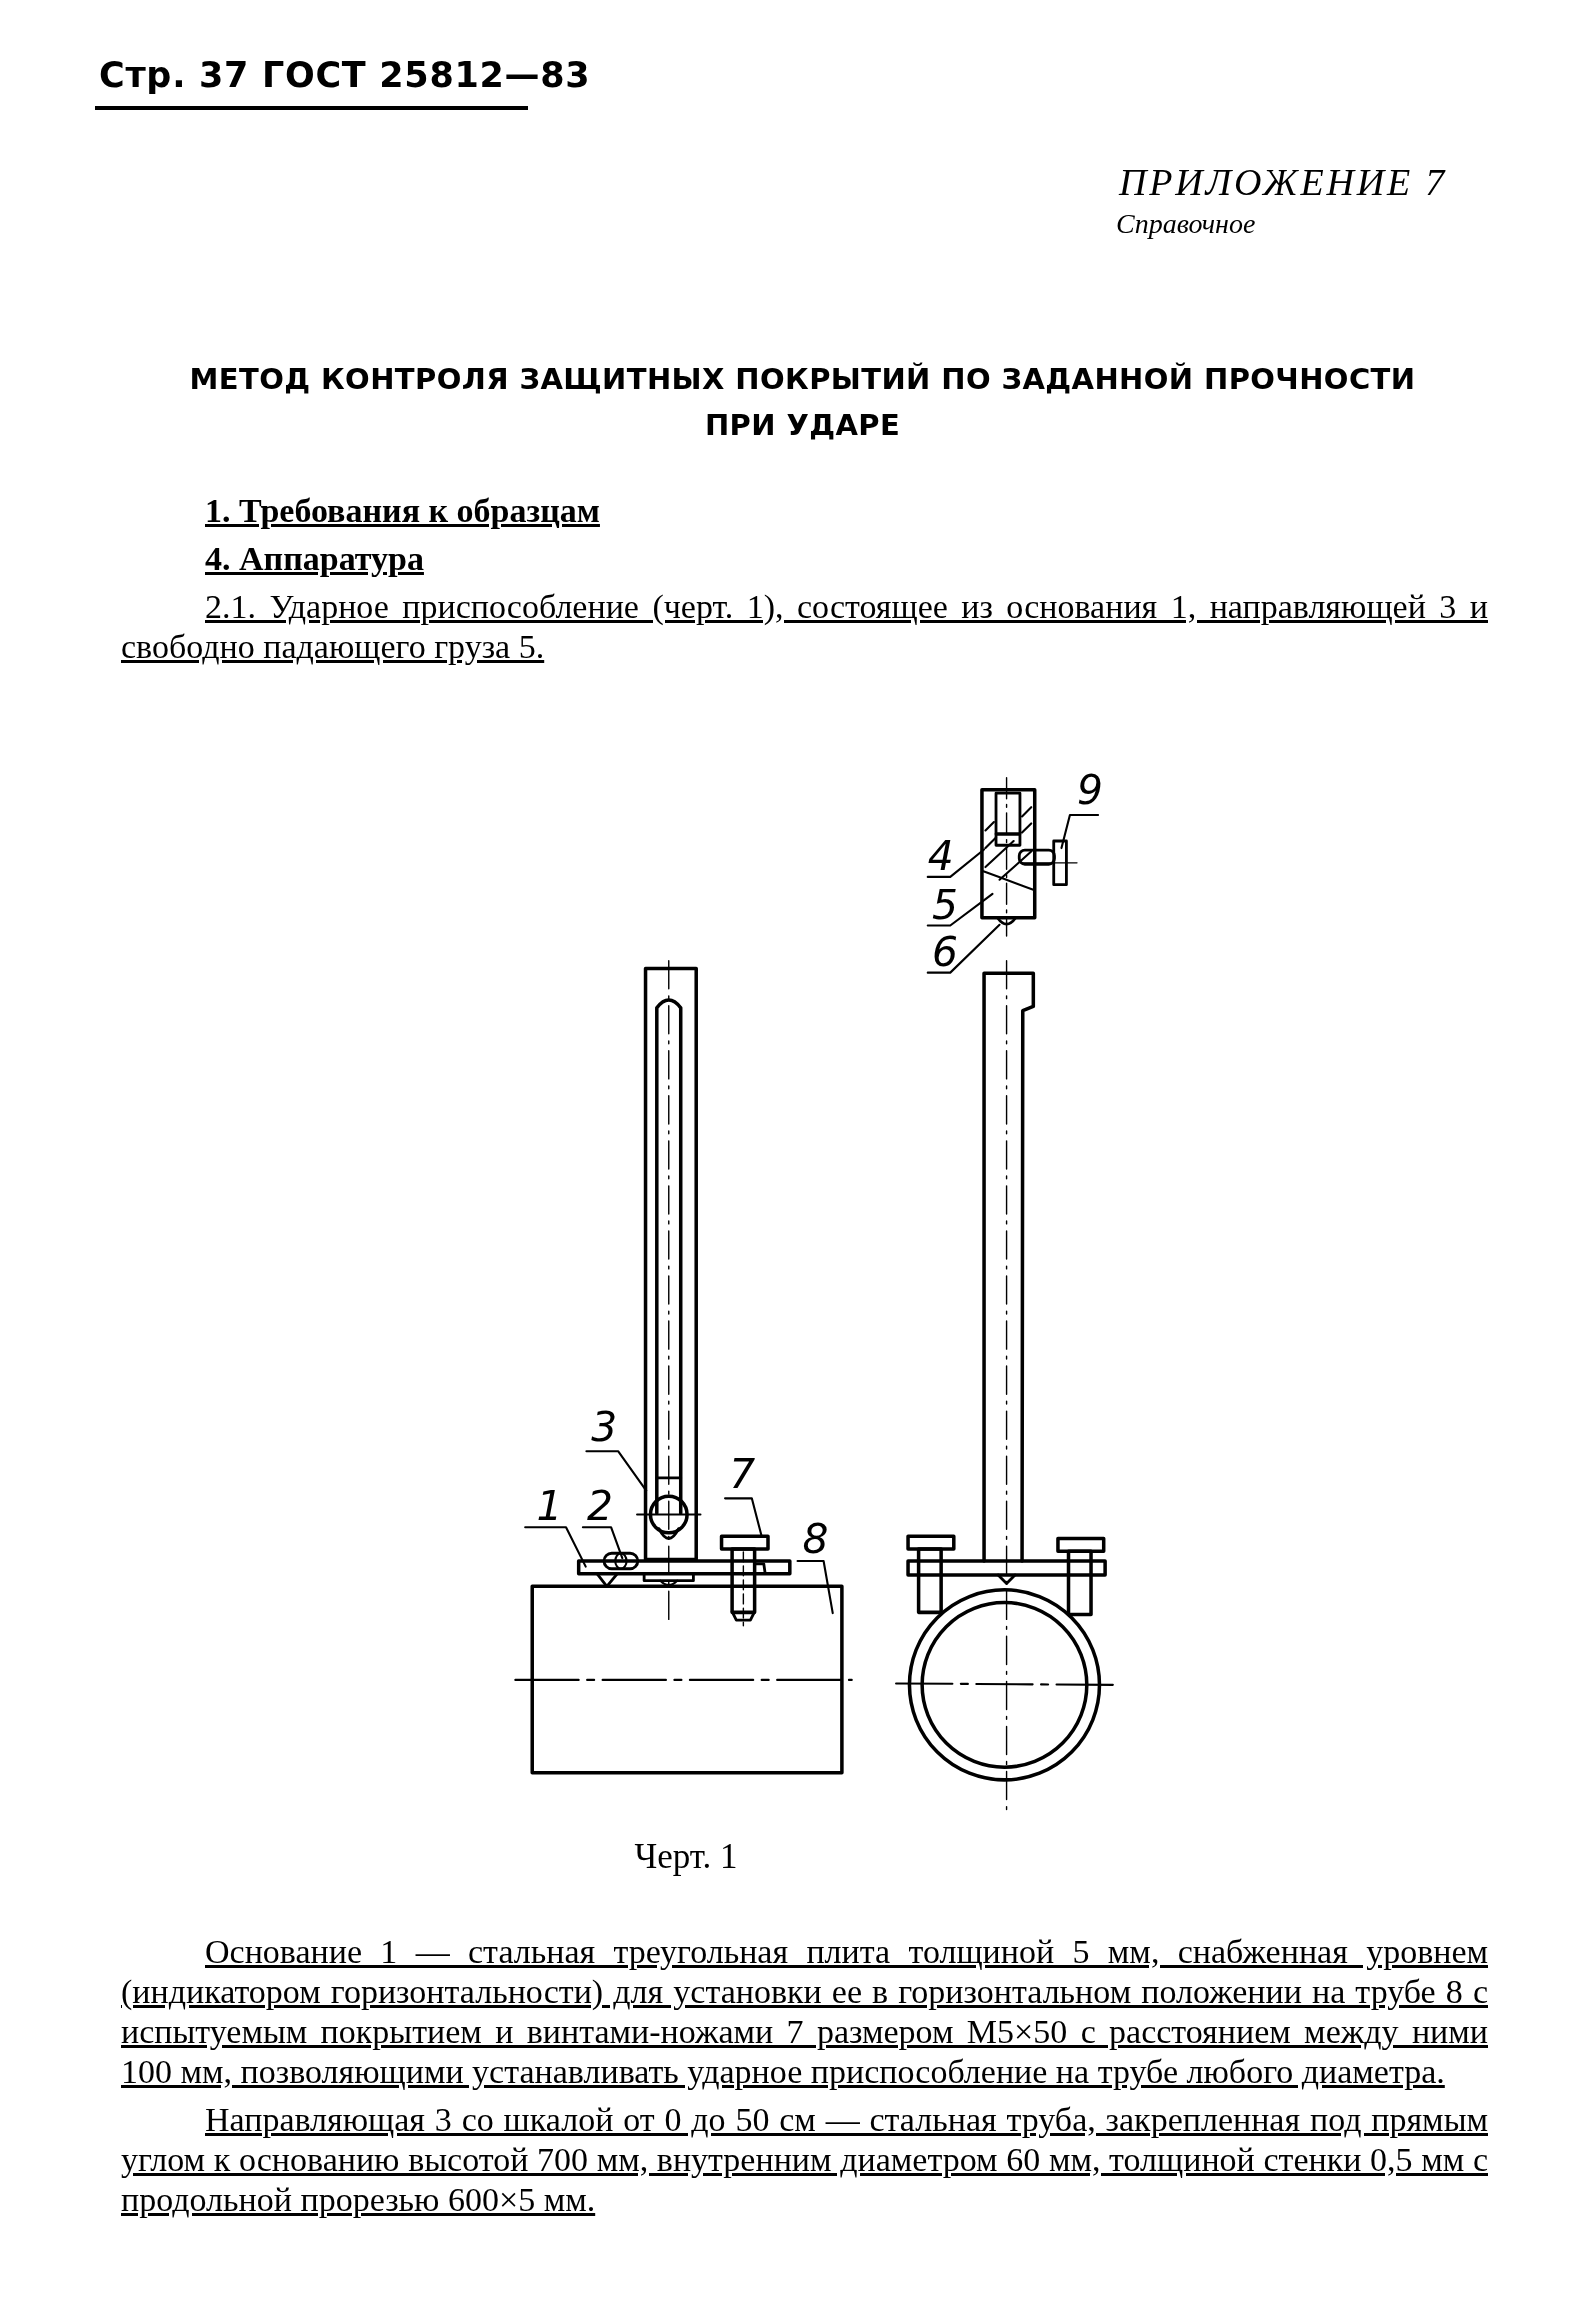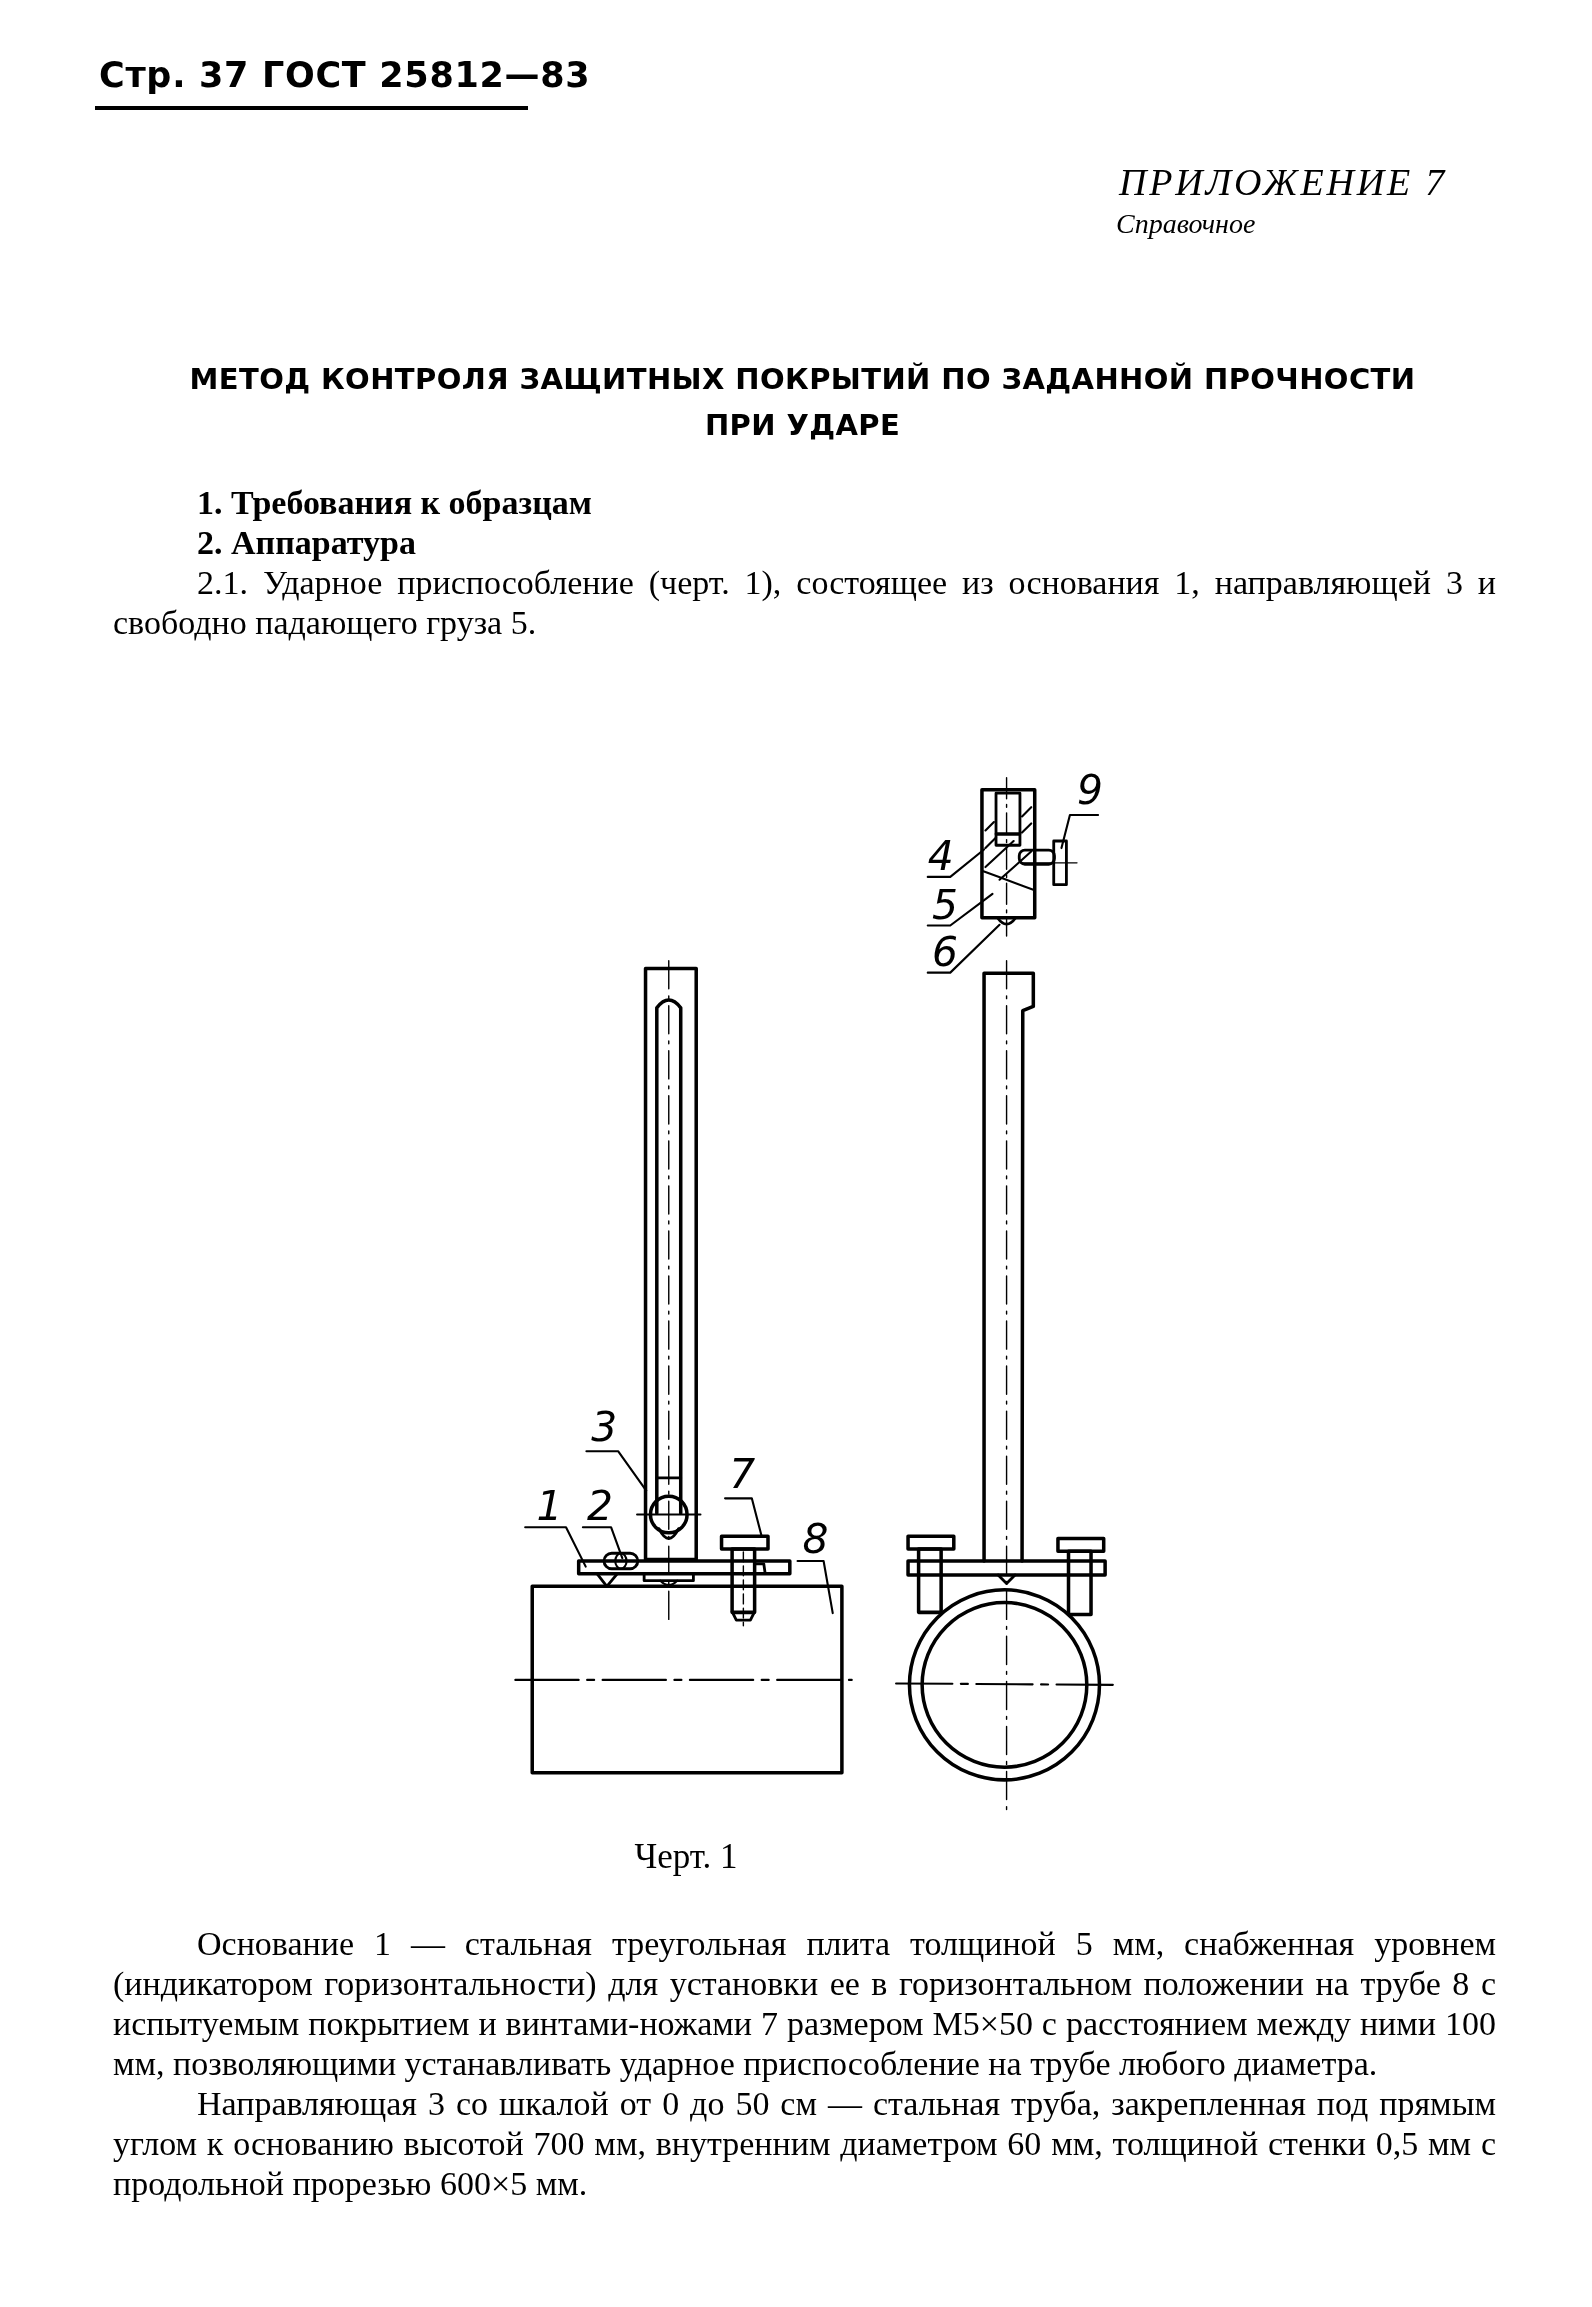--- a/index.html
+++ b/index.html
@@ -6,42 +6,42 @@
   body { width: 1593px; height: 2307px; position: relative; overflow: hidden; color: #000; }
   .abs { position: absolute; }
   .hdr { left: 99px; top: 55px; font-family: "DejaVu Sans", sans-serif; font-weight: bold; font-size: 35px; letter-spacing: 0.7px; white-space: nowrap; }
   .hdr-rule { left: 95px; top: 106px; width: 433px; height: 3.5px; background: #000; }
   .app { left: 1119px; top: 160px; font-family: "Liberation Serif", serif; font-style: italic; font-size: 38px; letter-spacing: 2.8px; white-space: nowrap; }
   .app-sub { left: 1116px; top: 208px; font-family: "Liberation Serif", serif; font-style: italic; font-size: 28px; white-space: nowrap; }
   .title { left: 113px; width: 1379px; text-align: center; font-family: "DejaVu Sans", sans-serif; font-weight: bold; font-size: 29px; letter-spacing: 0.4px; white-space: nowrap; }
   .t1 { top: 362px; }
   .t2 { top: 408px; }
   .body-text { left: 113px; width: 1383px; font-family: "Liberation Serif", serif; font-size: 34px; line-height: 40px; text-align: justify; }
-  .para { margin: 0; text-indent: 0; }
+  .para { margin: 8px; text-indent: 0; text-decoration: underline; }
   .indent { text-indent: 84px; }
   .bold { font-weight: bold; }
   .caption { left: 0; width: 1372px; top: 1837px; text-align: center; font-family: "Liberation Serif", serif; font-size: 35px; }
   svg.drawing { position: absolute; left: 0; top: 0; }
   .label { font-family: "DejaVu Sans", sans-serif; font-style: italic; font-size: 58px; }
 </style>
 </head>
 <body>
 
 <div class="abs hdr">Стр. 37 ГОСТ 25812—83</div>
 <div class="abs hdr-rule"></div>
 
 <div class="abs app">ПРИЛОЖЕНИЕ 7</div>
 <div class="abs app-sub">Справочное</div>
 
 <div class="abs title t1">МЕТОД КОНТРОЛЯ ЗАЩИТНЫХ ПОКРЫТИЙ ПО ЗАДАННОЙ ПРОЧНОСТИ</div>
 <div class="abs title t2">ПРИ УДАРЕ</div>
 
 <div class="abs body-text" style="top: 483px;">
   <p class="para indent bold">1. Требования к образцам</p>
-  <p class="para indent bold">2. Аппаратура</p>
+  <p class="para indent bold">4. Аппаратура</p>
   <p class="para indent">2.1. Ударное приспособление (черт. 1), состоящее из основания 1, направляющей 3 и свободно падающего груза 5.</p>
 </div>
 
 <svg class="drawing" width="1593" height="2307" viewBox="0 0 2263 3278" fill="none" stroke="#000" stroke-linecap="round" stroke-linejoin="round">
 
   <g stroke-width="5">
 
     <rect x="917" y="1376" width="72" height="840"></rect>
 
     <path d="M933 2150 L933 1432 Q950 1410 967 1432 L967 2150"></path>

